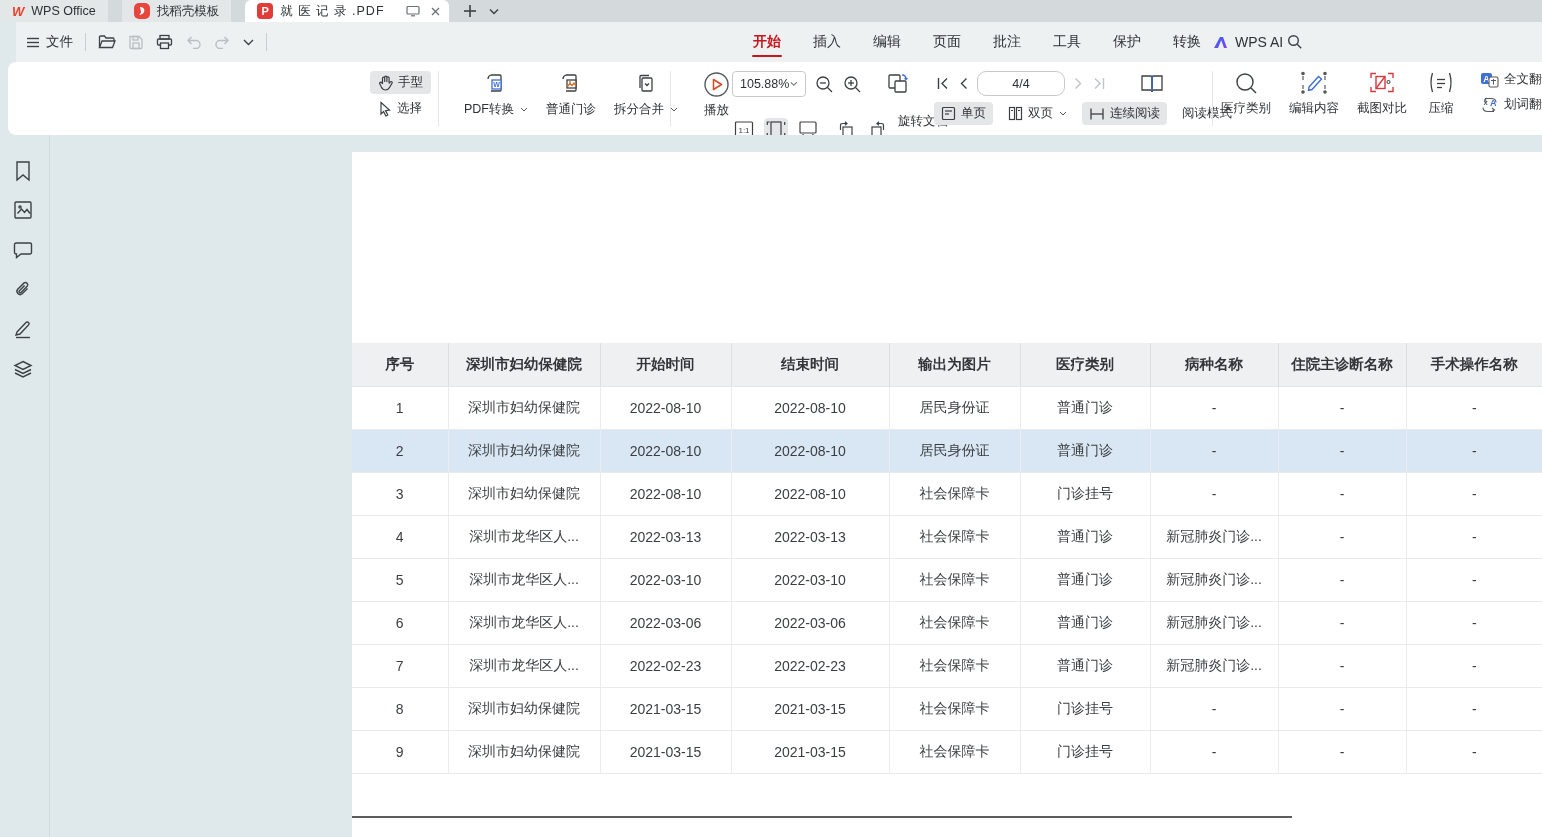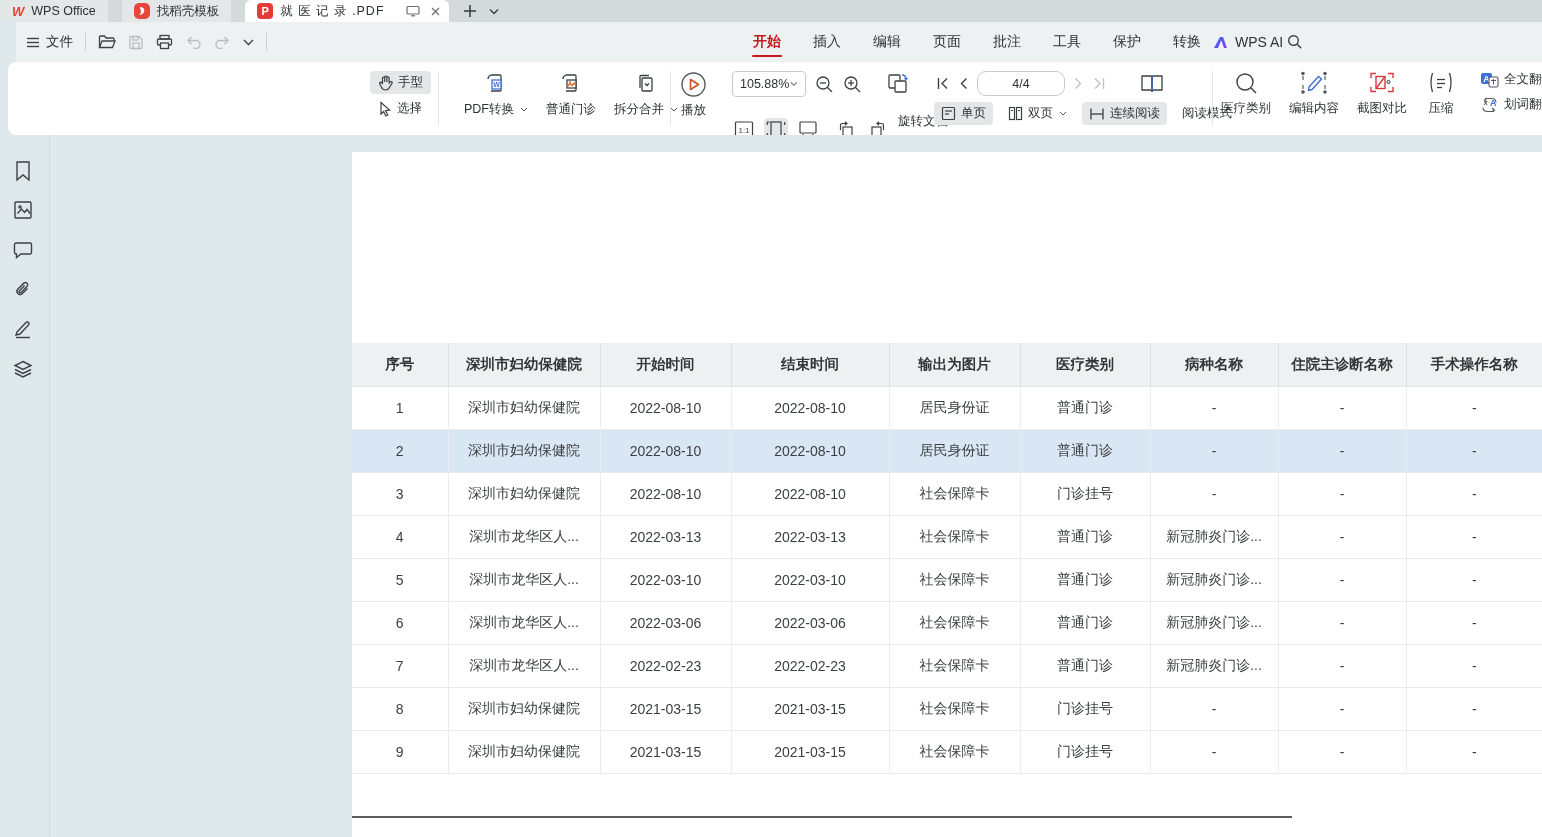--- a/index.html
+++ b/index.html
@@ -45,21 +45,21 @@
   .tdivider { position:absolute; top:9px; width:1px; height:55px; background:#e4e6e7; }
   .hbtn { display:flex; align-items:center; gap:5px; font-size:12.5px; color:#2f3235; white-space:nowrap; }
   .vbtn { display:flex; flex-direction:column; align-items:center; gap:4px;
     font-size:12.5px; color:#2f3235; white-space:nowrap; }
   .pill { background:#e4e6e7; border-radius:4px; }
   .caret { color:#55595c; margin-left:1px; }
   .ticon { color:#3c4043; }
   .grp-mode { position:absolute; left:362px; top:9px; display:flex; flex-direction:column; gap:3px; }
   .grp-mode .hbtn { padding:3px 8px; border-radius:4px; }
   .grp-big { position:absolute; left:456px; top:9px; display:flex; gap:18px; }
-  .grp-play { position:absolute; left:672px; top:9px; }
+  .grp-play { position:absolute; left:695px; top:9px; }
   .zoomrow1 { position:absolute; left:724px; top:9px; display:flex; align-items:center; gap:9px; }
   .zoombox { width:74px; height:26px; border:1px solid #c6cacc; border-radius:4px;
     display:flex; align-items:center; justify-content:space-between; padding:0 7px; font-size:12.5px; }
   .zoomrow2 { position:absolute; left:724px; top:40px; display:flex; align-items:center; gap:8px; }
   .fitbtn { padding:2px; border-radius:4px;margin-top:16px; }
   .navrow1 { position:absolute; left:928px; top:9px; display:flex; align-items:center; gap:9px; }
   .pagebox { width:88px; height:25px; border:1px solid #c6cacc; border-radius:9px;
     display:flex; align-items:center; justify-content:center; font-size:12.5px; }
   .navrow2 { position:absolute; left:926px; top:40px; display:flex; align-items:center; gap:8px; }
   .navrow2 .hbtn { padding:3px 7px; border-radius:4px; }

